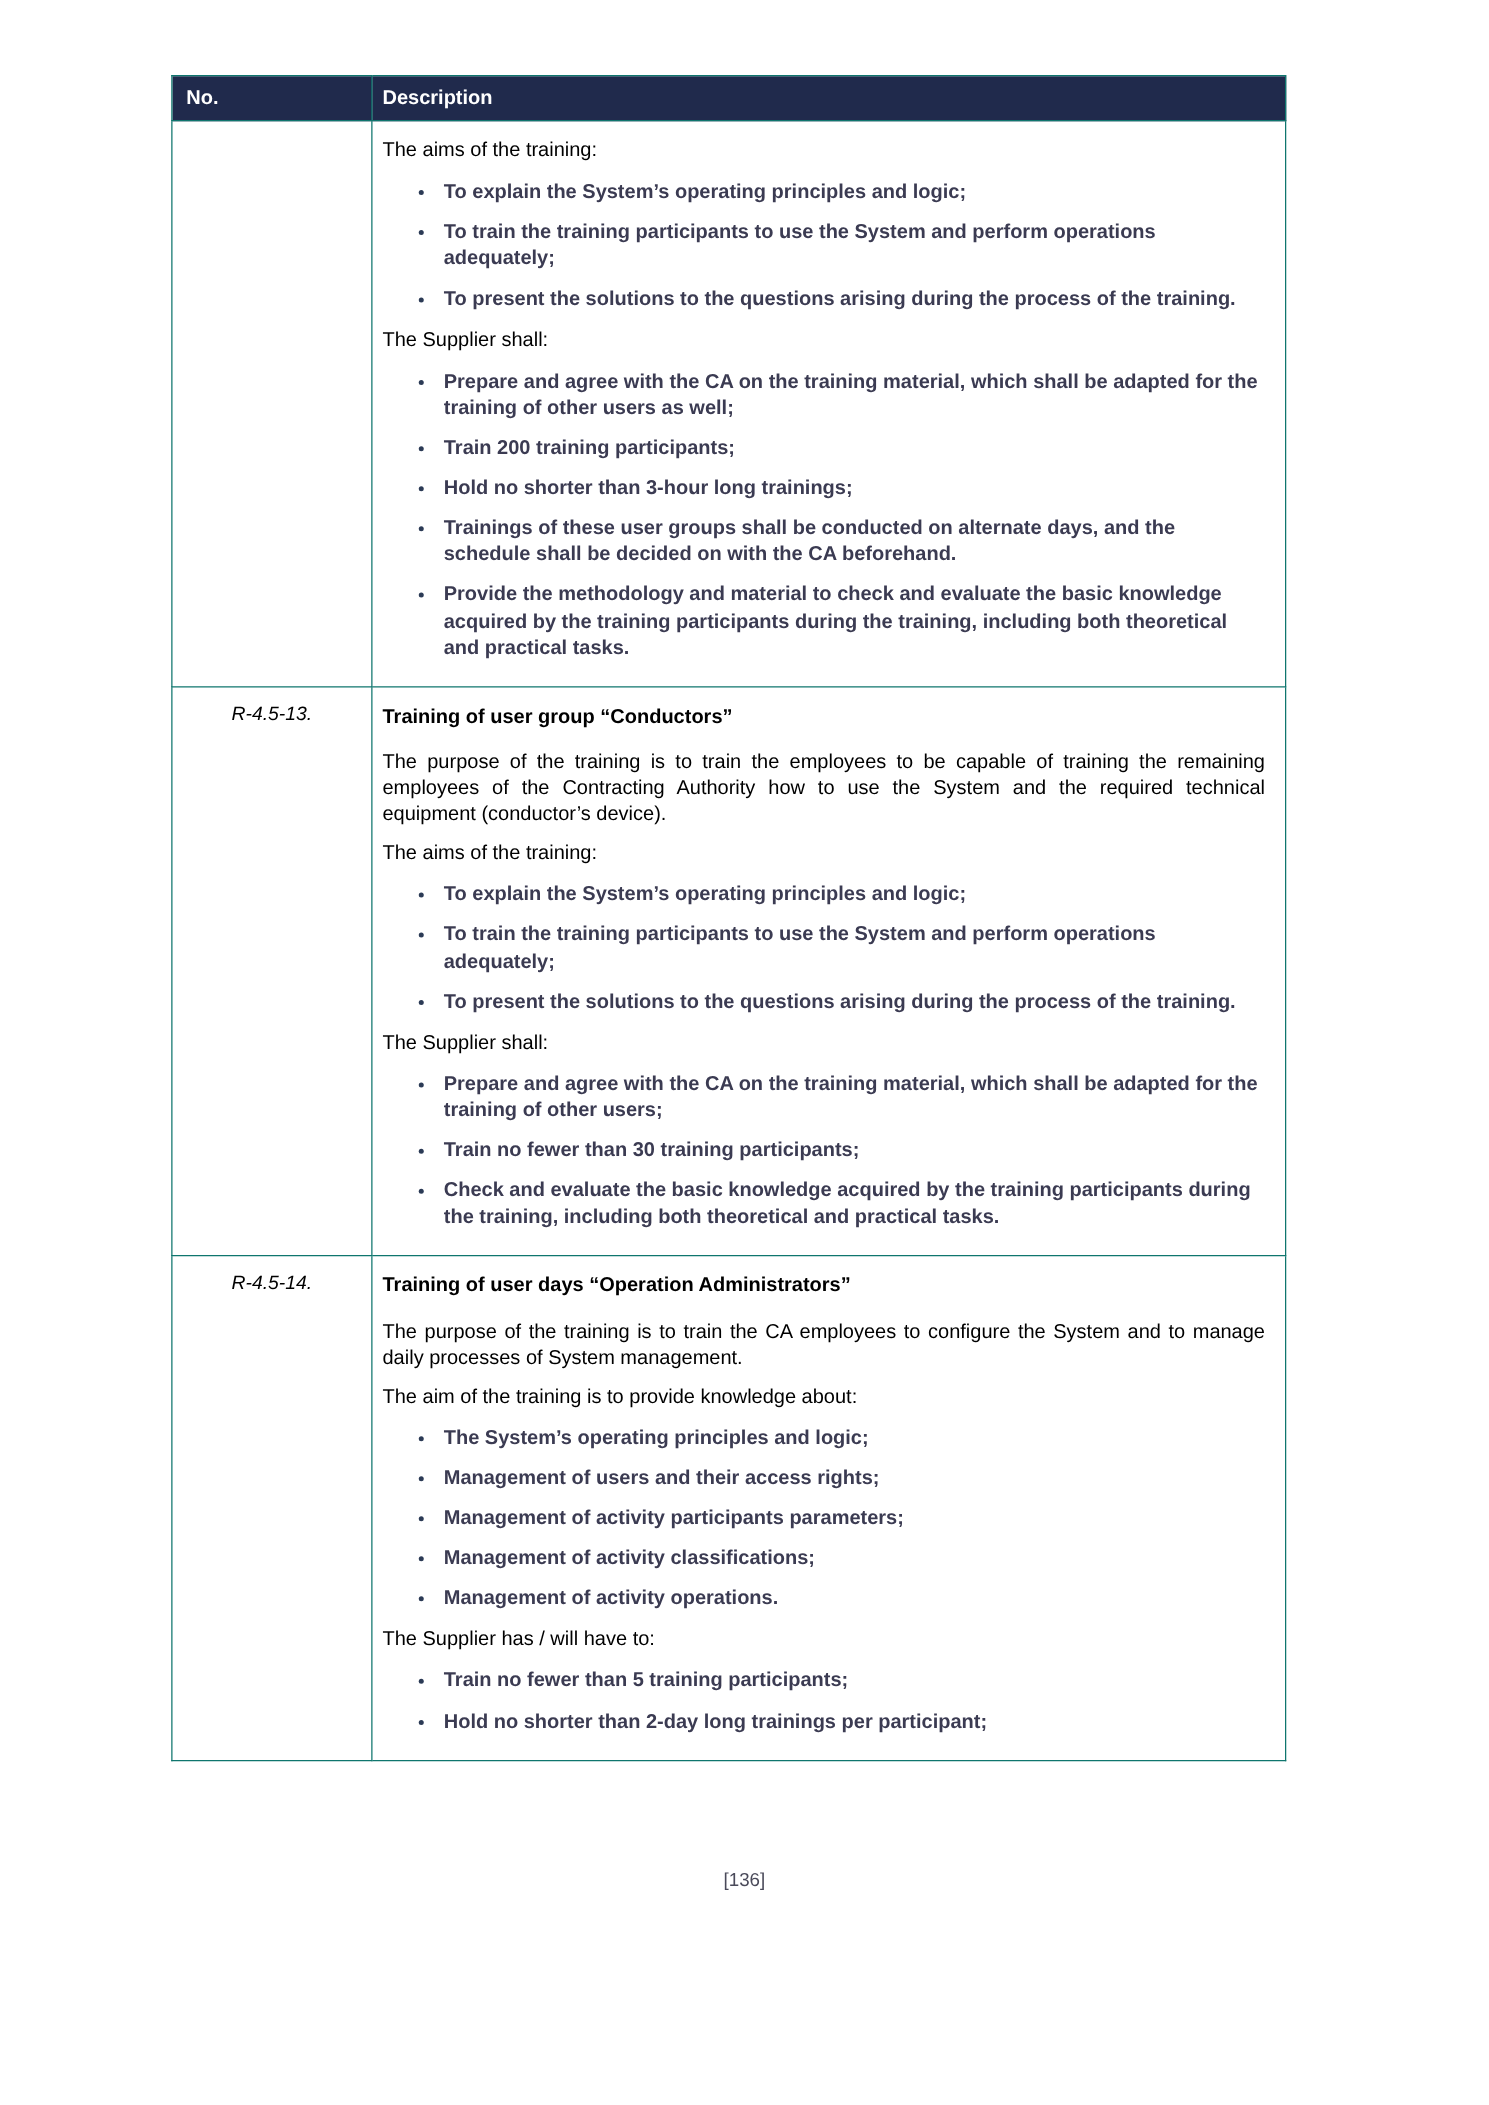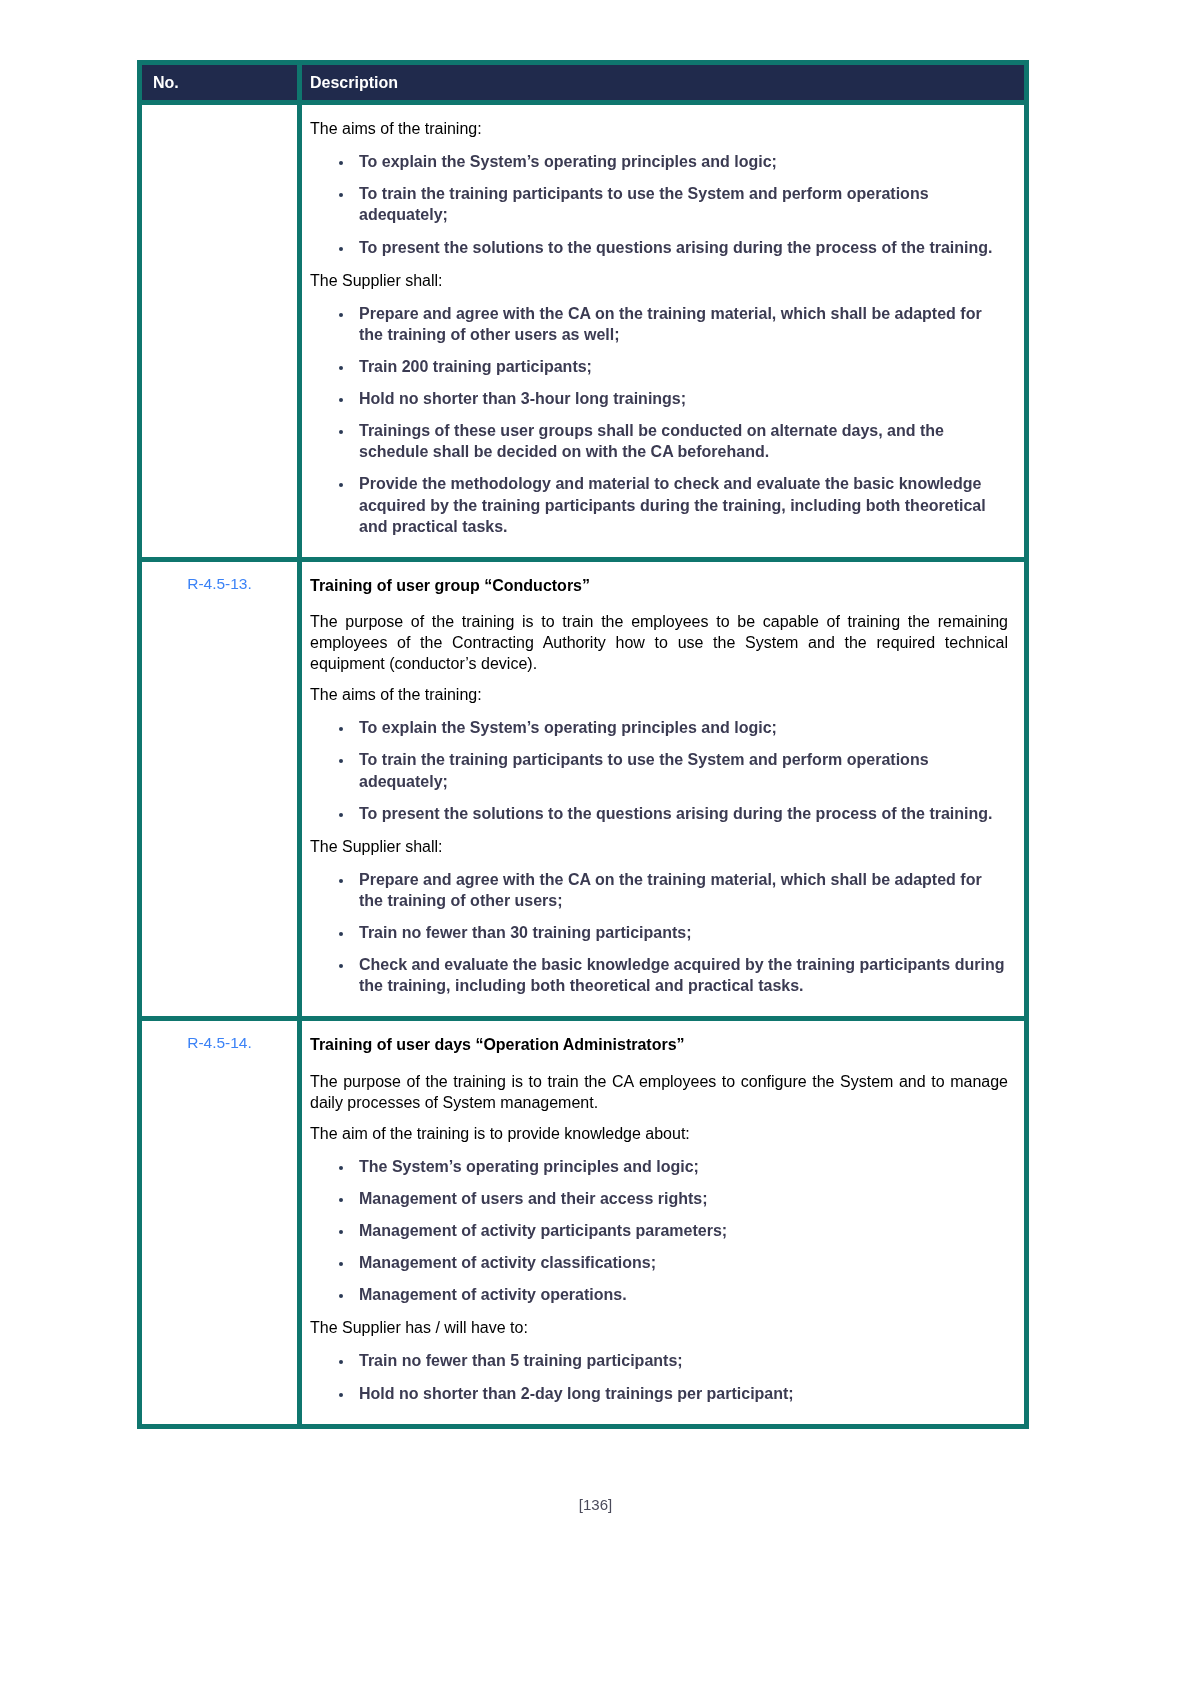--- a/index.html
+++ b/index.html
@@ -66,37 +66,38 @@
   
   table.req-table {
     width: 892px;
     border-collapse: collapse;
     table-layout: fixed;
     font-size: 16px;
     line-height: 1.32;
   }
   table.req-table col.col-no { width: 160px; }
   table.req-table th, table.req-table td {
-    border: 5px solid #0f766e;
+    border: 1px solid #0f766e;
     vertical-align: top;
   }
   th.hdr {
     background: #202a4c;
     color: #ffffff;
     font-weight: bold;
     text-align: left;
     font-size: 16px;
     padding: 7px 10px 7px 11px;
   }
   th.hdr-desc { padding-left: 8px; }
   td.cell-no {
     text-align: center;
     padding: 12px 4px 4px;
-    color: #3b82f6;
+    color: #000000;
     font-size: 15.5px;
+    font-style: italic;
   }
   td.cell-desc {
     padding: 4px 16px 8px 8px;
   }
   .para {
     margin: 9px 0 10px;
     text-align: justify;
     color: #000000;
   }
   .row-title {

